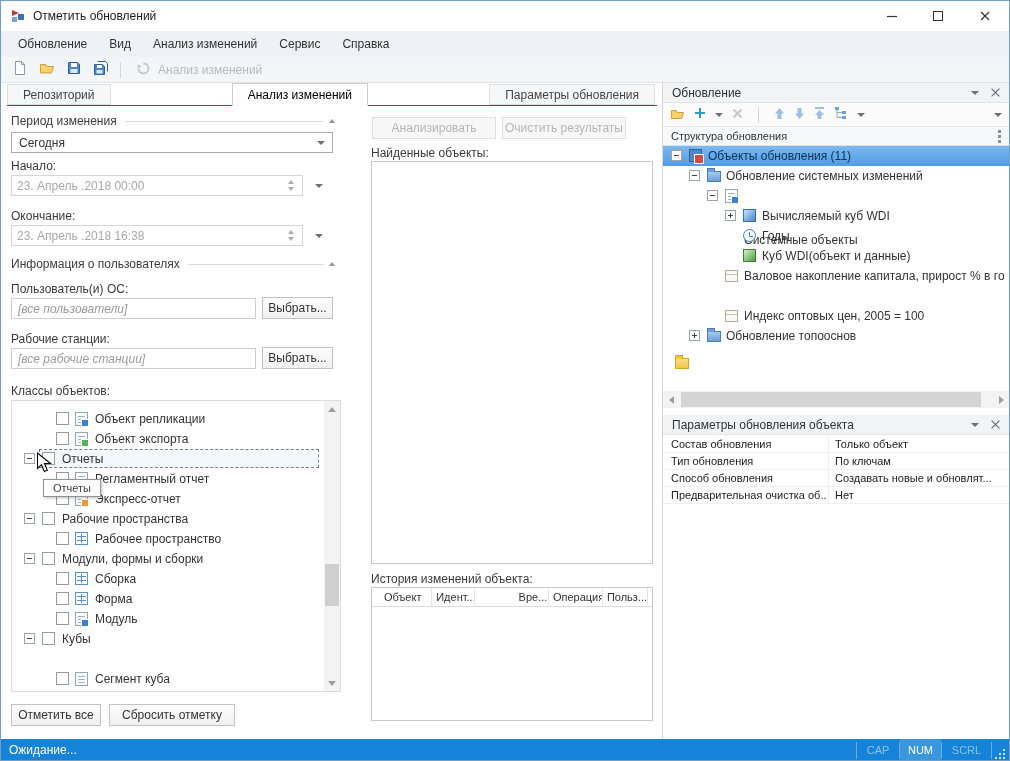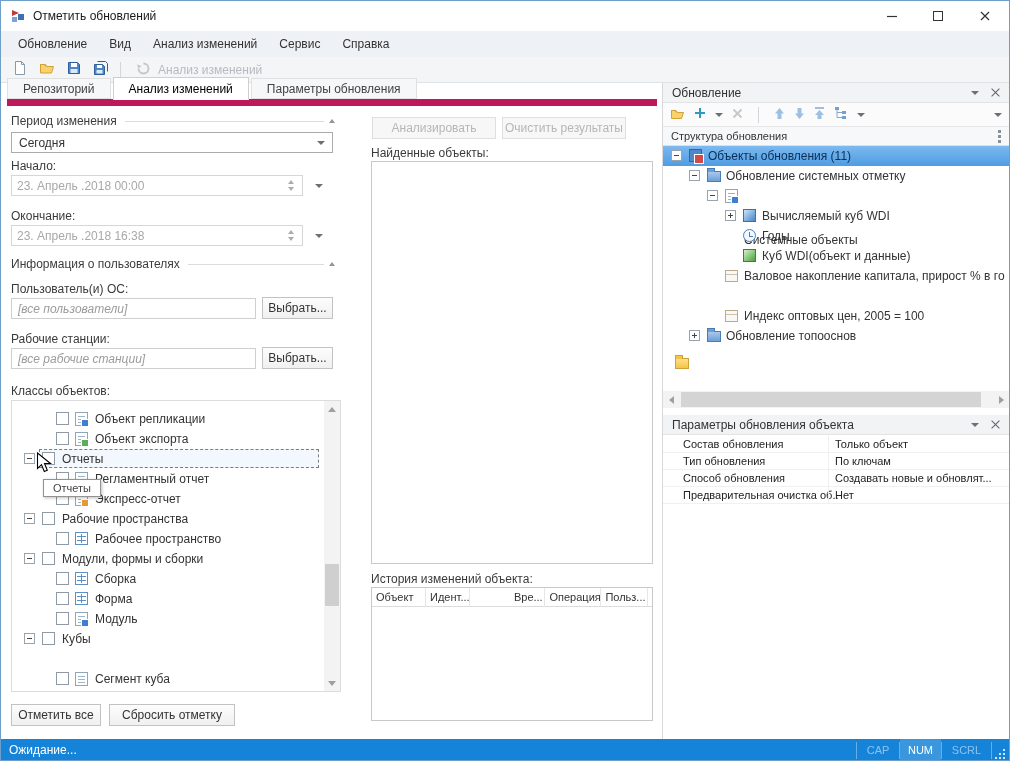--- a/index.html
+++ b/index.html
@@ -15,21 +15,21 @@
 .winbtn.close{width:48px;}
 
 .menubar{position:absolute;left:0;top:30px;width:100%;height:26px;background:#eef1f5;display:flex;align-items:center;padding-left:6px;}
 .mitem{padding:5px 11px;color:#333;}
 
 .toolbar{position:absolute;left:0;top:56px;width:100%;height:26px;background:#f3f5f7;border-bottom:1px solid #e0e3e6;display:flex;align-items:center;padding-left:5px;}
 .tbtn{width:27px;height:22px;display:flex;align-items:center;justify-content:center;}
 .tsep{width:1px;height:16px;background:#d3d7db;margin:0 6px;}
 .tgroup{display:flex;align-items:center;gap:7px;padding:0 9px;color:#b7bbc0;}
 
-.tabstrip{position:absolute;left:6px;top:82px;height:23px;width:650px;border-bottom:7px solid #be185d;display:flex;align-items:flex-end;}
+.tabstrip{position:absolute;left:6px;top:82px;height:23px;width:650px;border-bottom:1px solid #be185d;display:flex;align-items:flex-end;justify-content:space-between;}
 .tab{height:21px;line-height:20px;padding:0 15px;border:1px solid #e0e0e0;background:#f6f7f8;margin-right:2px;color:#444;white-space:nowrap;}
 .tab.active{height:23px;line-height:22px;background:#fff;border-color:#cfcfcf;border-bottom:1px solid #fff;margin-bottom:-1px;color:#000;}
 
 .lbl{position:absolute;color:#3a3a3a;white-space:nowrap;}
 .grouphdr{position:absolute;display:flex;align-items:center;color:#3c3c3c;white-space:nowrap;}
 .gline{flex:1;height:1px;background:#dadde0;margin:0 5px 0 8px;}
 .gchev{width:0;height:0;border-left:3.5px solid transparent;border-right:3.5px solid transparent;border-bottom:4px solid #8f969c;}
 .cdown{width:0;height:0;border-left:4px solid transparent;border-right:4px solid transparent;border-top:4px solid #6a7077;}
 .combo{position:absolute;height:21px;border:1px solid #ababab;background:#fff;display:flex;align-items:center;padding:0 7px;}
 .combo .cdown{margin-left:auto;}
@@ -102,21 +102,21 @@
 .xicon::before{transform:rotate(45deg);}
 .xicon::after{transform:rotate(-45deg);}
 .rtoolbar{position:absolute;left:0;top:20px;width:100%;height:24px;background:#fbfbfc;border-bottom:1px solid #e6e8ea;display:flex;align-items:center;padding:0 7px;gap:9px;}
 .shdr{position:absolute;left:0;top:44px;width:100%;height:19px;background:#f7f8f9;border-bottom:1px solid #e0e0e0;display:flex;align-items:center;padding:0 8px;font-size:11px;color:#333;}
 .dots3{position:relative;width:3px;height:3px;background:#8a9097;box-shadow:0 -5px 0 #8a9097,0 5px 0 #8a9097;margin-left:auto;}
 .rtree{position:absolute;left:0;top:63px;width:100%;height:244px;overflow:hidden;}
 .rrow{position:absolute;left:0;width:100%;height:20px;}
 .rrow.sel{background:linear-gradient(#7cb9ef,#4f9ce3);}
 .rrow.sel .tlabel{color:#082f55;}
 .prow{position:absolute;left:0;width:100%;height:17px;border-bottom:1px solid #f0f0f0;font-size:11px;}
-.pname{position:absolute;left:20px;top:0;line-height:16px;width:155px;overflow:hidden;white-space:nowrap;color:#222;}
+.pname{position:absolute;left:8px;top:0;line-height:16px;width:155px;overflow:hidden;white-space:nowrap;color:#222;}
 .pval{position:absolute;left:172px;top:0;line-height:16px;white-space:nowrap;overflow:hidden;right:4px;color:#222;}
 .pcoldiv{position:absolute;left:165px;width:1px;background:#efefef;}
 
 .statusbar{position:absolute;left:0;top:738px;width:100%;height:23px;background:#1583d8;color:#fff;}
 .stext{position:absolute;left:8px;top:4px;}
 .skey{position:absolute;top:0;height:23px;line-height:23px;text-align:center;font-size:11px;color:rgba(255,255,255,.5);}
 .skey.on{color:#fff;background:rgba(255,255,255,.16);}
 .ssep{position:absolute;top:3px;height:17px;width:1px;background:rgba(255,255,255,.35);}
 .grip{position:absolute;right:4px;bottom:3px;width:10px;height:10px;}
 .grip::before{content:"";position:absolute;right:0;bottom:0;width:2px;height:2px;background:rgba(255,255,255,.8);box-shadow:-4px 0 rgba(255,255,255,.8),-8px 0 rgba(255,255,255,.8),0 -4px rgba(255,255,255,.8),-4px -4px rgba(255,255,255,.8),0 -8px rgba(255,255,255,.8);}
@@ -340,21 +340,21 @@
   <div class="btn" style="left:10px;top:703px;width:90px;">Отметить все</div>
   <div class="btn" style="left:108px;top:703px;width:126px;">Сбросить отметку</div>
 
   <div class="btn disabled" style="left:371px;top:116px;width:124px;">Анализировать</div>
   <div class="btn disabled" style="left:501px;top:116px;width:124px;">Очистить результаты</div>
   <div class="lbl" style="left:370px;top:145px;">Найденные объекты:</div>
   <div class="listbox"></div>
   <div class="lbl" style="left:370px;top:571px;">История изменений объекта:</div>
   <div class="htable">
     <div class="hhead">
-      <div class="hcol" style="width:58px;">Объект</div>
+      <div class="hcol" style="width:58px;margin-left:8px;">Объект</div>
       <div class="hcol" style="width:47px;">Идент...</div>
       <div class="hcol" style="width:38px;margin-left:40px;">Вре...</div>
       <div class="hcol" style="width:60px;">Операция</div>
       <div class="hcol" style="width:50px;">Польз...</div>
       <div class="hcol" style="flex:1;border-right:none;"></div>
     </div>
   </div>
 
   <div class="rpanel">
     <div class="phdr" style="top:0;">
@@ -403,21 +403,21 @@
 
     <div class="rtree">
       <div class="rrow sel" style="top:0;">
         <span class="exp" style="left:8px;"></span>
         <span class="tico i-update" style="left:26px;"></span>
         <span class="tlabel" style="left:45px;">Объекты обновления (11)</span>
       </div>
       <div class="rrow" style="top:20px;">
         <span class="exp" style="left:26px;"></span>
         <span class="tico i-folder-blue" style="left:44px;"></span>
-        <span class="tlabel" style="left:63px;">Обновление системных отметку</span>
+        <span class="tlabel" style="left:63px;">Обновление системных изменений</span>
       </div>
       <div class="rrow" style="top:40px;">
         <span class="exp" style="left:44px;"></span>
         <span class="tico i-page a-blue" style="left:62px;"></span>
         <span class="tlabel" style="left:81px;margin-top:44px;">Системные объекты</span>
       </div>
       <div class="rrow" style="top:60px;">
         <span class="exp plus" style="left:62px;"></span>
         <span class="tico i-cube" style="left:80px;"></span>
         <span class="tlabel" style="left:99px;">Вычисляемый куб WDI</span>

